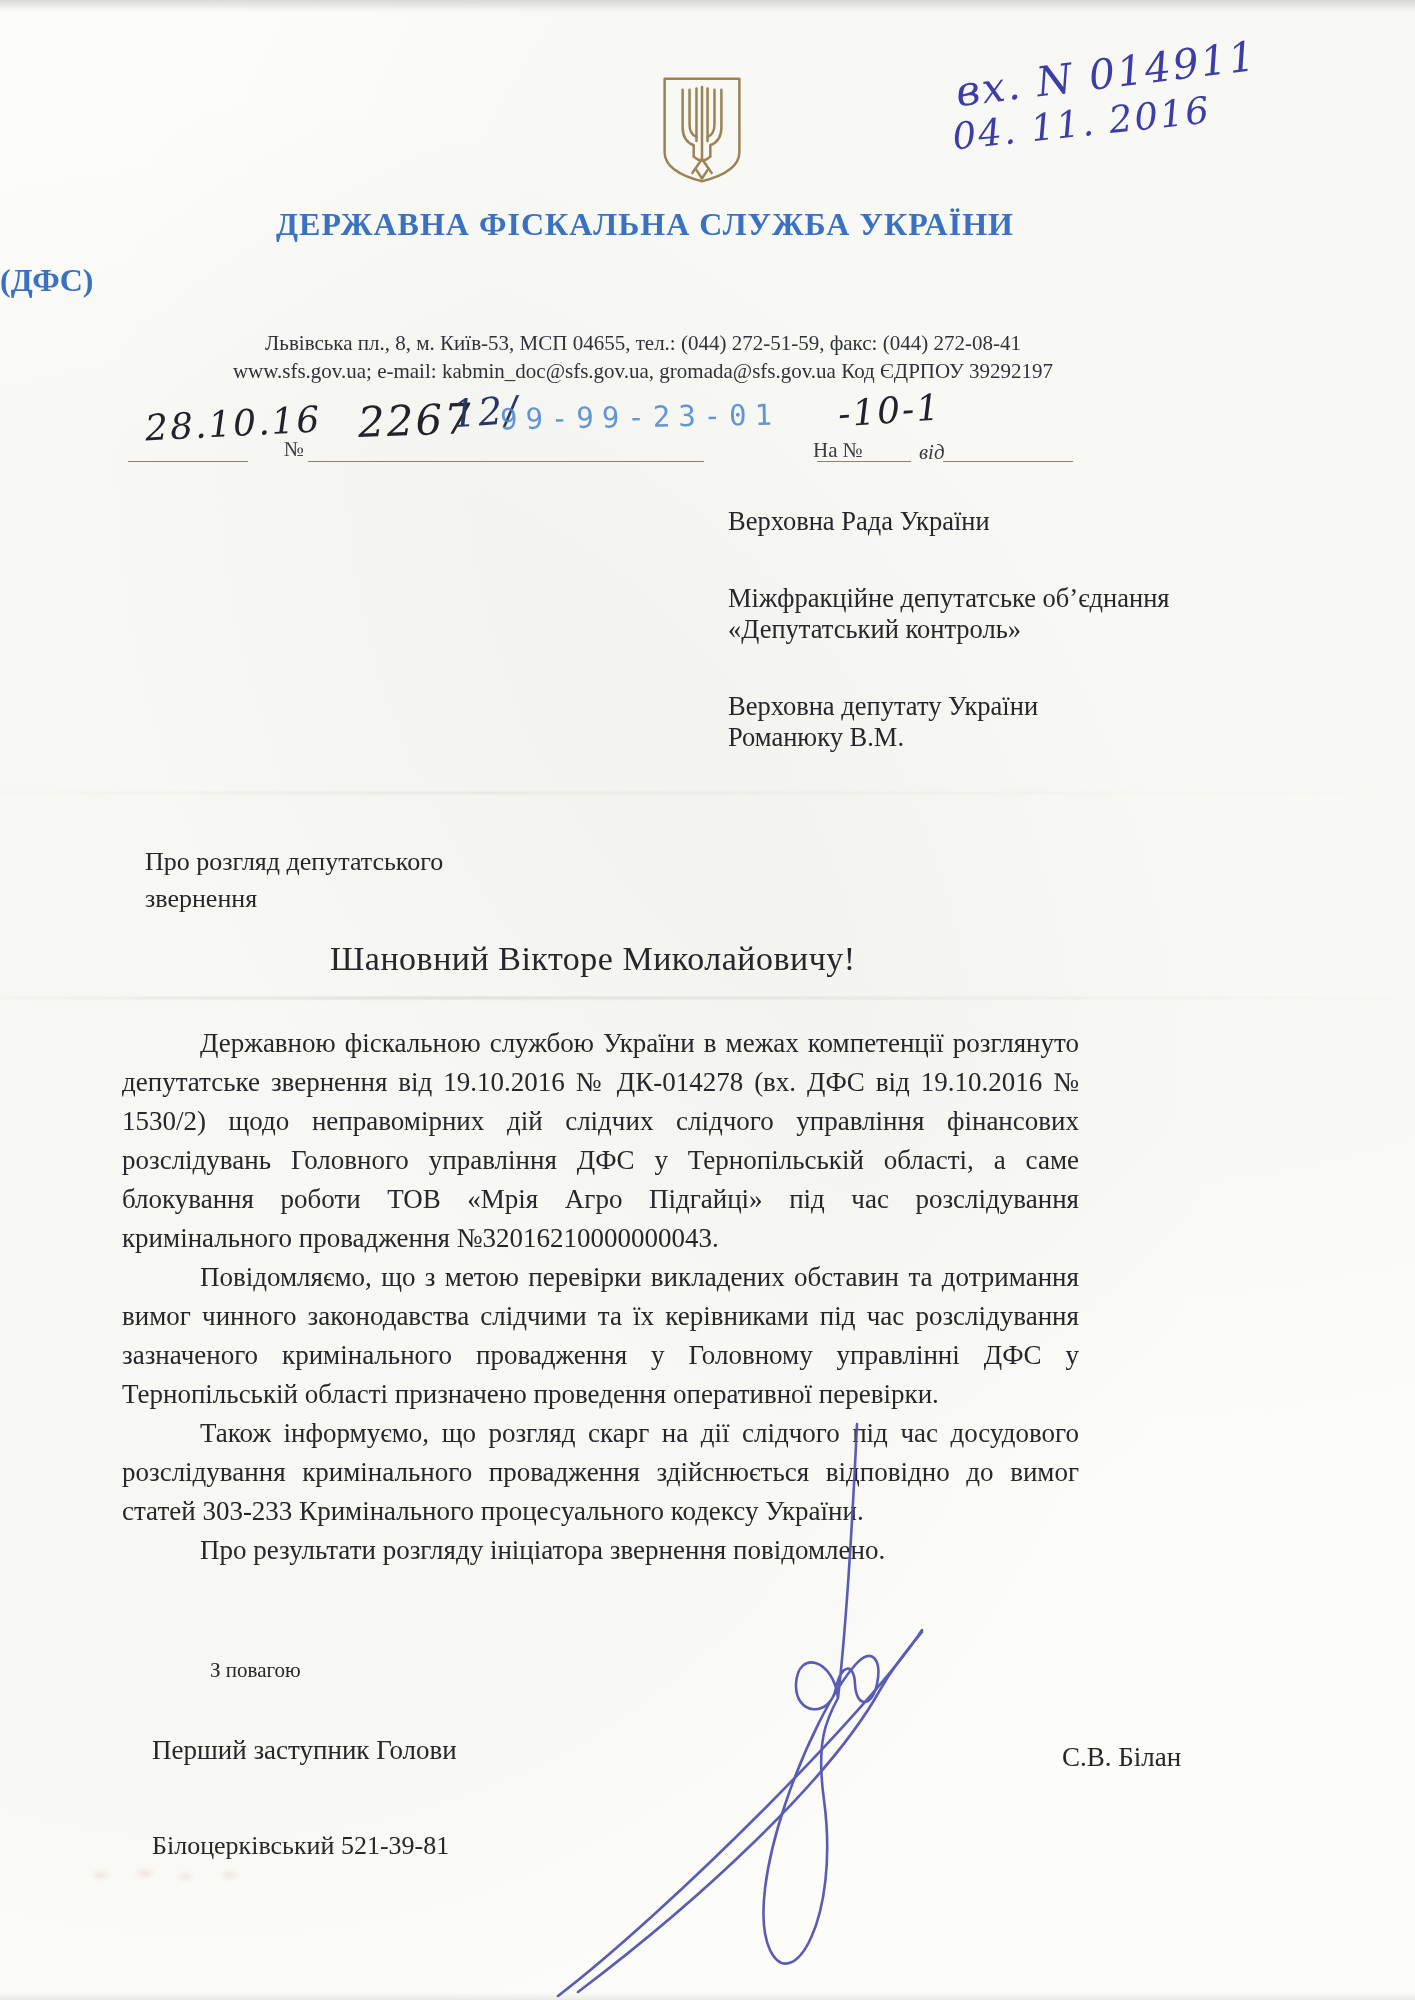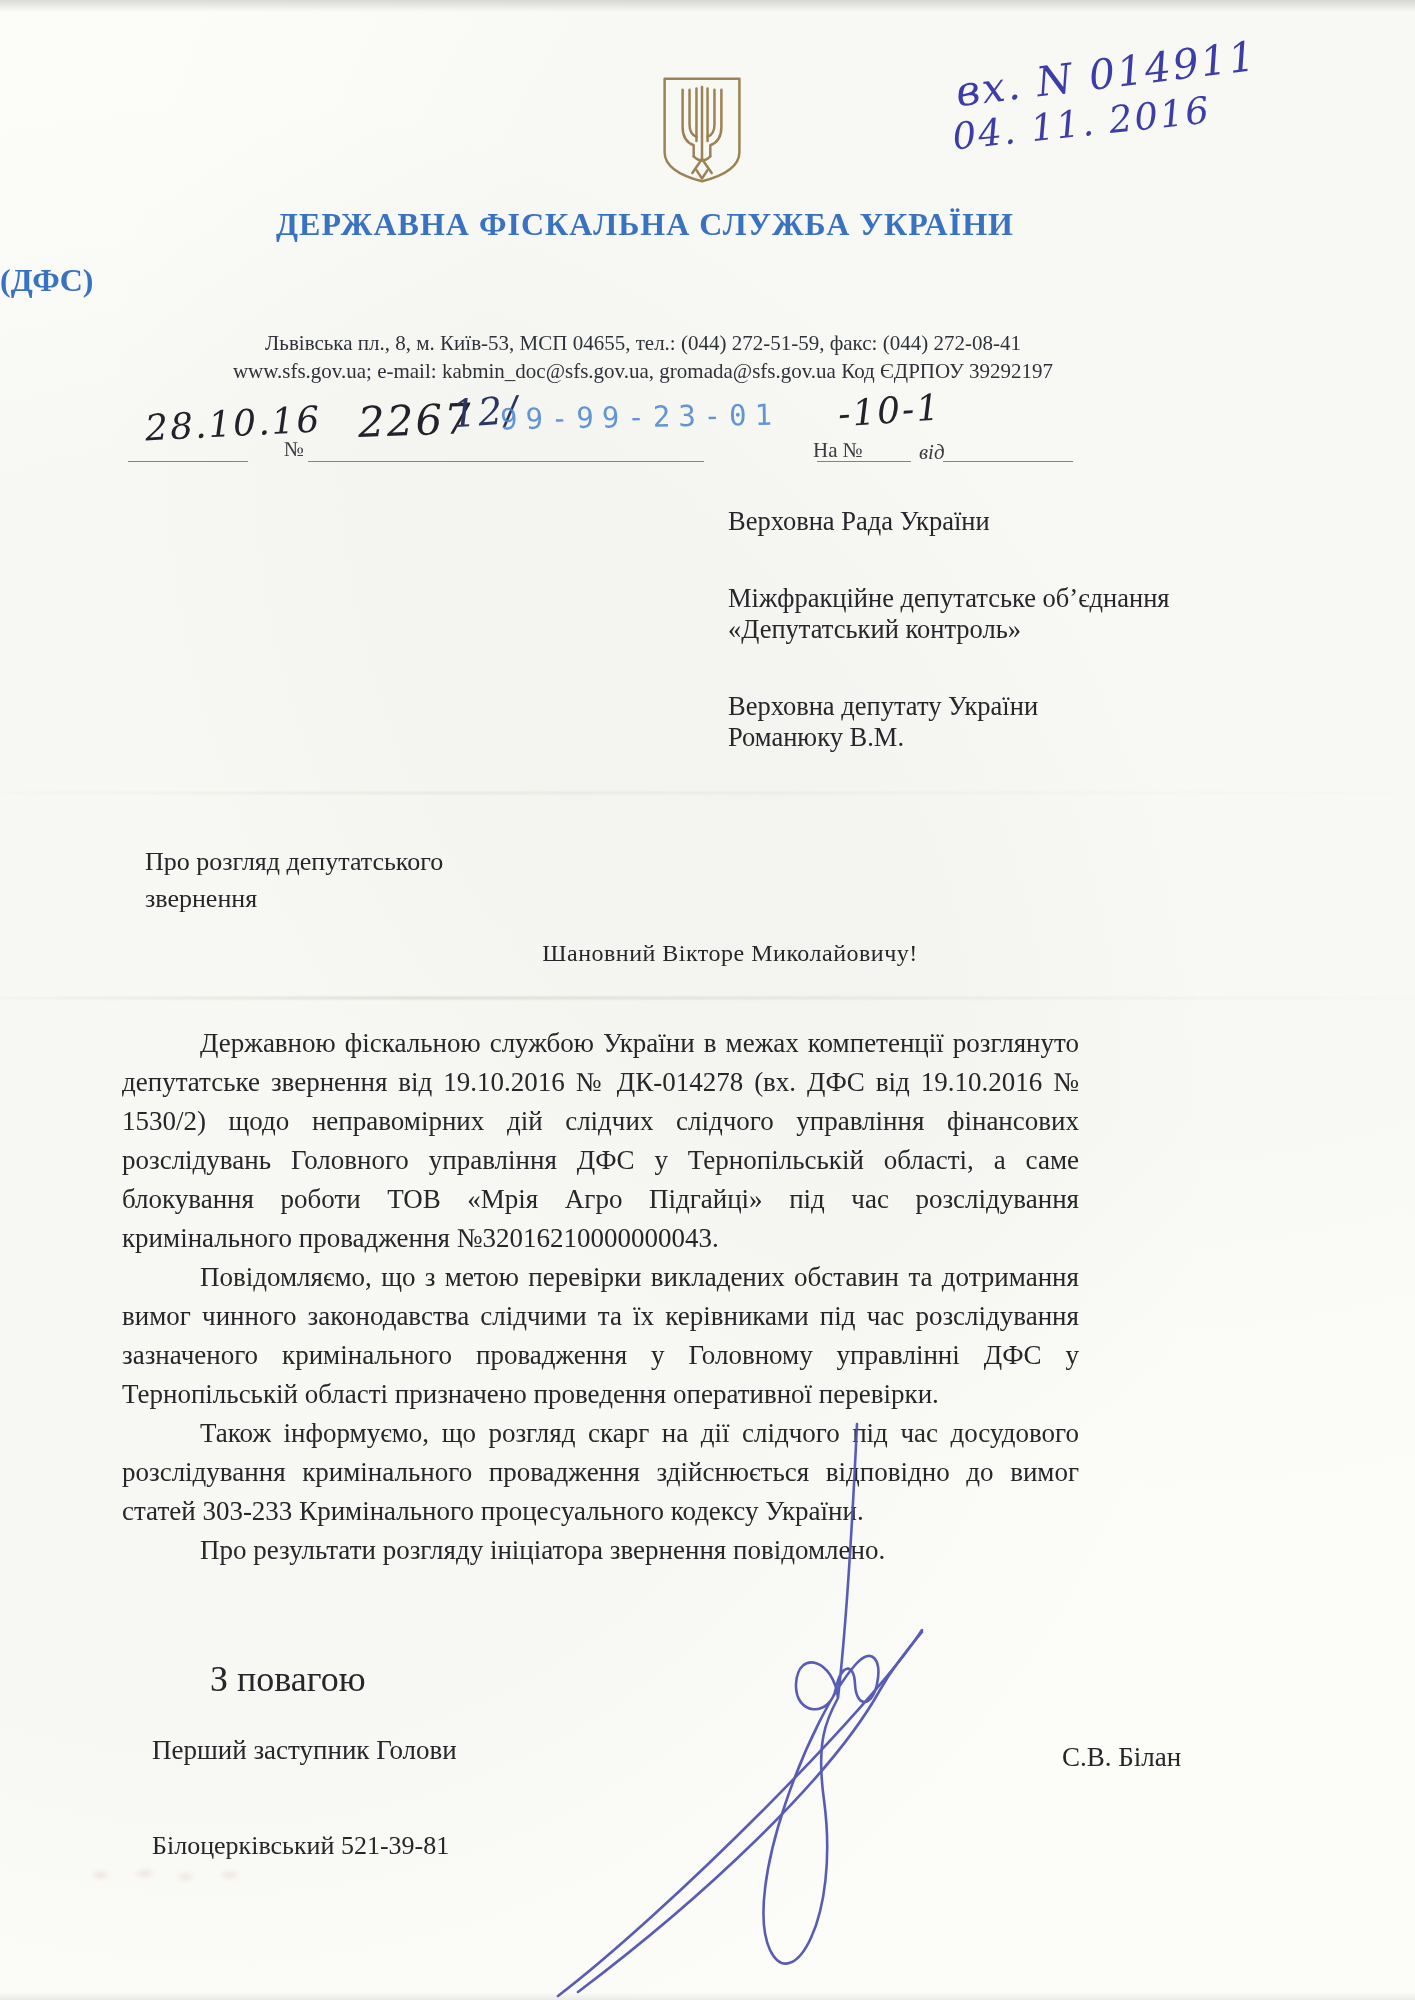--- a/index.html
+++ b/index.html
@@ -57,27 +57,27 @@
   .fl4{left:943px;top:461px;width:130px;}
   .lbl{position:absolute;font-size:21px;color:#3a3a40;}
   .no-lbl{left:284px;top:437px;}
   .nano-lbl{left:813px;top:438px;}
   .vid-lbl{left:919px;top:440px;font-style:italic;}
 
   
   .recipient{position:absolute;left:728px;top:506px;font-size:26.5px;line-height:31px;}
   .recipient .gap{height:46px;}
   .subject{position:absolute;left:145px;top:843px;font-size:26px;line-height:37px;}
-  .salutation{position:absolute;left:330px;top:940px;width:800px;text-align:center;
-    font-size:24px;letter-spacing:.5px;}
+  .salutation{position:absolute;left:330px;top:940px;width:800px;text-align:left;
+    font-size:34px;letter-spacing:.5px;}
   .body-text{position:absolute;left:122px;top:1024px;width:957px;
     font-size:27px;line-height:39px;text-align:justify;}
   .body-text p{margin:0;text-indent:78px;}
 
-  .regards{position:absolute;left:210px;top:1658px;font-size:36px;}
+  .regards{position:absolute;left:210px;top:1658px;font-size:21px;}
   .position{position:absolute;left:152px;top:1735px;font-size:27px;}
   .sig-name{position:absolute;left:1062px;top:1742px;font-size:27px;}
   .contact{position:absolute;left:152px;top:1831px;font-size:26px;}
 
   .signature{position:absolute;left:530px;top:1420px;}
   .bleed{position:absolute;left:80px;top:1858px;width:170px;height:34px;
     filter:blur(2px);opacity:.55;
     background:
       radial-gradient(ellipse 14px 7px at 12% 50%, rgba(195,130,130,.45), transparent 70%),
       radial-gradient(ellipse 16px 7px at 38% 45%, rgba(185,125,130,.4), transparent 70%),

